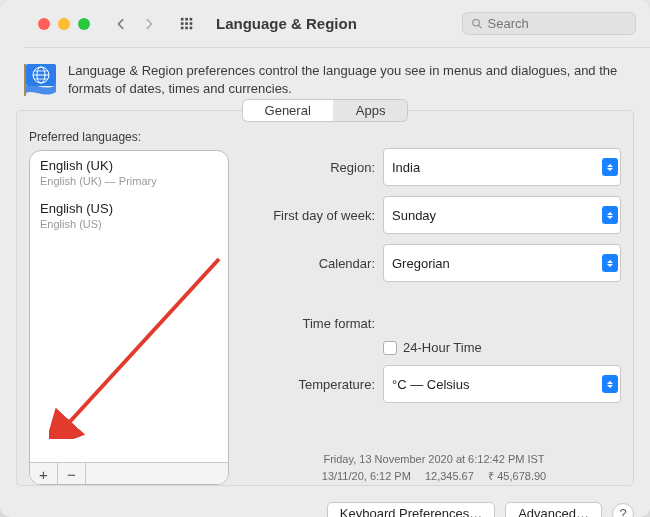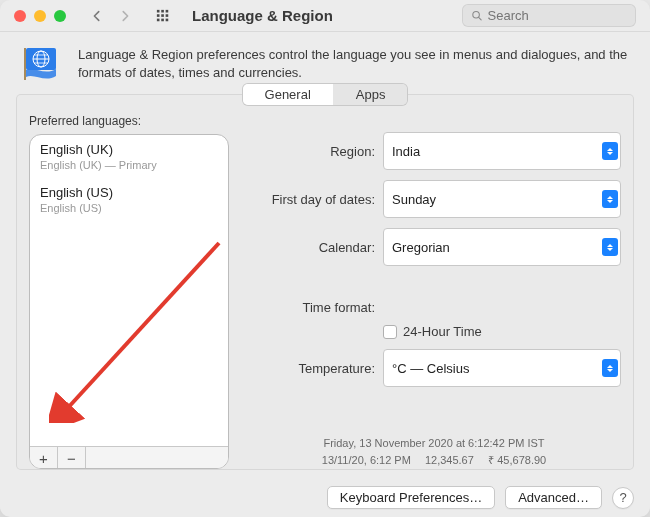--- a/index.html
+++ b/index.html
@@ -1,35 +1,35 @@
 <!DOCTYPE html>
 <html><head>
   <meta charset="utf-8">
   <style>
     * { box-sizing: border-box; margin: 0; padding: 0; font-family: -apple-system, BlinkMacSystemFont, "Helvetica Neue", sans-serif; }
     body { width: 650px; height: 517px; background: #f0f0f0; overflow: hidden; }
     .window { width: 650px; height: 517px; background: #ececec; border-radius: 10px; box-shadow: 0 10px 40px rgba(0,0,0,0.25); position: relative; display: flex; flex-direction: column; }
     
-    .titlebar { height: 50px; display: flex; align-items: center; padding: 4px 14px; border-bottom: 1px solid rgba(0,0,0,0.08); gap: 8px; }
+    .titlebar { height: 50px; display: flex; align-items: center; padding: 12px 14px; border-bottom: 1px solid rgba(0,0,0,0.08); gap: 8px; margin-left: 24px; }
     .traffic-lights { display: flex; gap: 8px; margin-right: 12px; }
     .tl { width: 12px; height: 12px; border-radius: 50%; }
     .tl.red { background: #ff5f57; }
     .tl.yellow { background: #febc2e; }
     .tl.green { background: #28c840; }
     .nav-arrows { display: flex; gap: 6px; margin-right: 8px; }
     .nav-btn { width: 22px; height: 22px; display: flex; align-items: center; justify-content: center; color: #7a7a7a; cursor: default; }
     .nav-btn svg { width: 14px; height: 14px; }
     .grid-btn { width: 22px; height: 22px; display: flex; align-items: center; justify-content: center; color: #4a4a4a; margin-right: 10px; }
     .window-title { font-size: 15px; font-weight: 600; color: #3a3a3a; flex: 0 0 auto; }
     .spacer { flex: 1; }
     .search-box { display: flex; align-items: center; background: rgba(0,0,0,0.04); border: 1px solid rgba(0,0,0,0.08); border-radius: 6px; padding: 3px 8px; width: 174px; }
     .search-box svg { width: 13px; height: 13px; color: #8a8a8a; margin-right: 5px; }
     .search-box input { border: none; background: transparent; outline: none; font-size: 13px; color: #888; width: 100%; }
     
-    .description-row { display: flex; align-items: flex-start; padding: 14px 20px 12px 20px; gap: 14px; }
+    .description-row { display: flex; align-items: flex-start; padding: 14px 20px 12px 20px; gap: 4px; }
     .flag-icon { flex: 0 0 auto; width: 44px; height: 36px; display: flex; align-items: center; justify-content: center; }
     .flag-icon svg { width: 44px; height: 36px; }
     .desc-text { font-size: 13px; color: #3a3a3a; line-height: 1.35; }
     
     .main-panel { margin: 0 16px 10px 16px; background: #eaeaea; border: 1px solid rgba(0,0,0,0.08); border-radius: 5px; flex: 1; display: flex; flex-direction: column; position: relative; padding: 0 12px 0 12px; }
     
     .tabbar { display: flex; justify-content: center; margin-top: -12px; margin-bottom: 8px; }
     .tab-group { display: inline-flex; background: #e5e5e5; border-radius: 6px; border: 1px solid rgba(0,0,0,0.12); overflow: hidden; }
     .tab { padding: 3px 22px; font-size: 13px; color: #3a3a3a; cursor: default; background: #e5e5e5; }
     .tab.active { background: #fff; border-right: 1px solid rgba(0,0,0,0.1); }
@@ -158,21 +158,21 @@
 
       <div class="right-col">
         <div class="setting-row">
           <div class="setting-label">Region:</div>
           <div class="dropdown">
             <span>India</span>
             <span class="dropdown-arrows"></span>
           </div>
         </div>
         <div class="setting-row">
-          <div class="setting-label">First day of dates:</div>
+          <div class="setting-label">First day of week:</div>
           <div class="dropdown">
             <span>Sunday</span>
             <span class="dropdown-arrows"></span>
           </div>
         </div>
         <div class="setting-row">
           <div class="setting-label">Calendar:</div>
           <div class="dropdown">
             <span>Gregorian</span>
             <span class="dropdown-arrows"></span>

